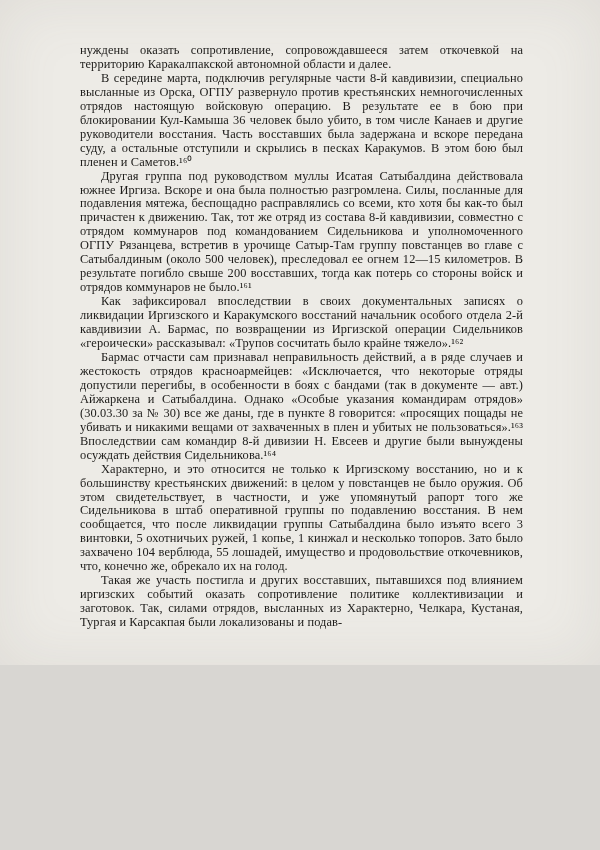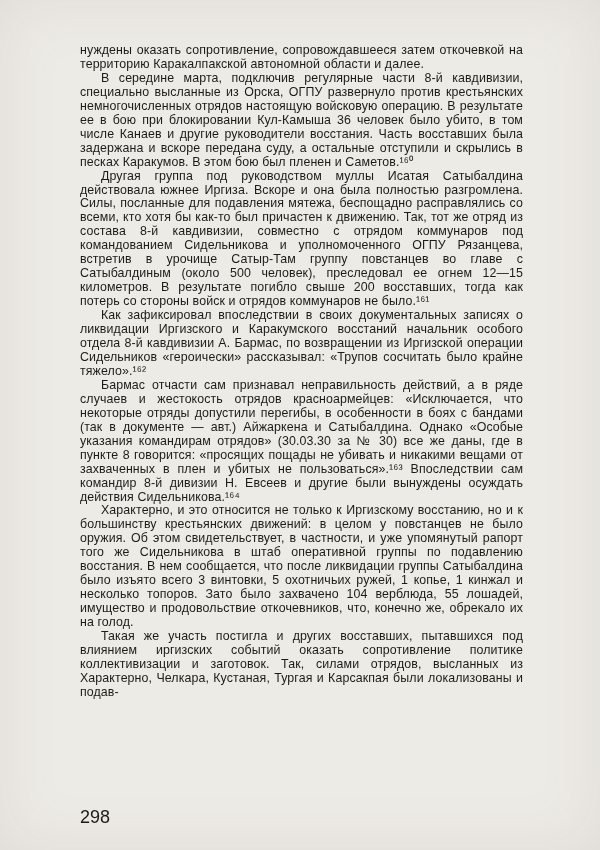--- a/index.html
+++ b/index.html
@@ -3,26 +3,26 @@
 <meta charset="utf-8">
 <style>
   html, body {
     margin: 0;
     padding: 0;
     background: #d8d6d2;
   }
   .page {
     position: relative;
     width: 600px;
-    height: 850px;
+    height: 665px;
     margin: 0 auto;
     background: #edebe6;
     overflow: hidden;
     box-shadow: inset 0 0 60px rgba(120,115,105,0.12);
-    font-family: Liberation Sans, sans-serif;
+    font-family: Liberation Serif, serif;
     color: #1c1b19;
   }
   .text-block {
     position: absolute;
     left: 80px;
     top: 44px;
     width: 443px;
     font-size: 12.4px;
     line-height: 13.95px;
     text-align: justify;
@@ -48,19 +48,19 @@
   }
 </style>
 </head>
 <body>
 
 <div class="page">
   <div class="text-block">
     <p class="continuation">нуждены оказать сопротивление, сопровождавшееся затем откочевкой на территорию Каракалпакской автономной области и далее.</p>
     <p>В середине марта, подключив регулярные части 8-й кавдивизии, специально высланные из Орска, ОГПУ развернуло против крестьянских немногочисленных отрядов настоящую войсковую операцию. В результате ее в бою при блокировании Кул-Камыша 36 человек было убито, в том числе Канаев и другие руководители восстания. Часть восставших была задержана и вскоре передана суду, а остальные отступили и скрылись в песках Каракумов. В этом бою был пленен и Саметов.¹⁶⁰</p>
     <p>Другая группа под руководством муллы Исатая Сатыбалдина действовала южнее Иргиза. Вскоре и она была полностью разгромлена. Силы, посланные для подавления мятежа, беспощадно расправлялись со всеми, кто хотя бы как-то был причастен к движению. Так, тот же отряд из состава 8-й кавдивизии, совместно с отрядом коммунаров под командованием Сидельникова и уполномоченного ОГПУ Рязанцева, встретив в урочище Сатыр-Там группу повстанцев во главе с Сатыбалдиным (около 500 человек), преследовал ее огнем 12—15 километров. В результате погибло свыше 200 восставших, тогда как потерь со стороны войск и отрядов коммунаров не было.¹⁶¹</p>
-    <p>Как зафиксировал впоследствии в своих документальных записях о ликвидации Иргизского и Каракумского восстаний начальник особого отдела 8-й кавдивизии А. Бармас, по возвращении из Иргизской операции Сидельников «героически» рассказывал: «Трупов сосчитать было крайне тяжело».¹⁶²</p>
+    <p>Как зафиксировал впоследствии в своих документальных записях о ликвидации Иргизского и Каракумского восстаний начальник особого отдела 2-й кавдивизии А. Бармас, по возвращении из Иргизской операции Сидельников «героически» рассказывал: «Трупов сосчитать было крайне тяжело».¹⁶²</p>
     <p>Бармас отчасти сам признавал неправильность действий, а в ряде случаев и жестокость отрядов красноармейцев: «Исключается, что некоторые отряды допустили перегибы, в особенности в боях с бандами (так в документе — авт.) Айжаркена и Сатыбалдина. Однако «Особые указания командирам отрядов» (30.03.30 за № 30) все же даны, где в пункте 8 говорится: «просящих пощады не убивать и никакими вещами от захваченных в плен и убитых не пользоваться».¹⁶³ Впоследствии сам командир 8-й дивизии Н. Евсеев и другие были вынуждены осуждать действия Сидельникова.¹⁶⁴</p>
     <p>Характерно, и это относится не только к Иргизскому восстанию, но и к большинству крестьянских движений: в целом у повстанцев не было оружия. Об этом свидетельствует, в частности, и уже упомянутый рапорт того же Сидельникова в штаб оперативной группы по подавлению восстания. В нем сообщается, что после ликвидации группы Сатыбалдина было изъято всего 3 винтовки, 5 охотничьих ружей, 1 копье, 1 кинжал и несколько топоров. Зато было захвачено 104 верблюда, 55 лошадей, имущество и продовольствие откочевников, что, конечно же, обрекало их на голод.</p>
     <p>Такая же участь постигла и других восставших, пытавшихся под влиянием иргизских событий оказать сопротивление политике коллективизации и заготовок. Так, силами отрядов, высланных из Характерно, Челкара, Кустаная, Тургая и Карсакпая были локализованы и подав-</p>
   </div>
   <div class="page-number">298</div>
 </div>
 
 </body></html>

